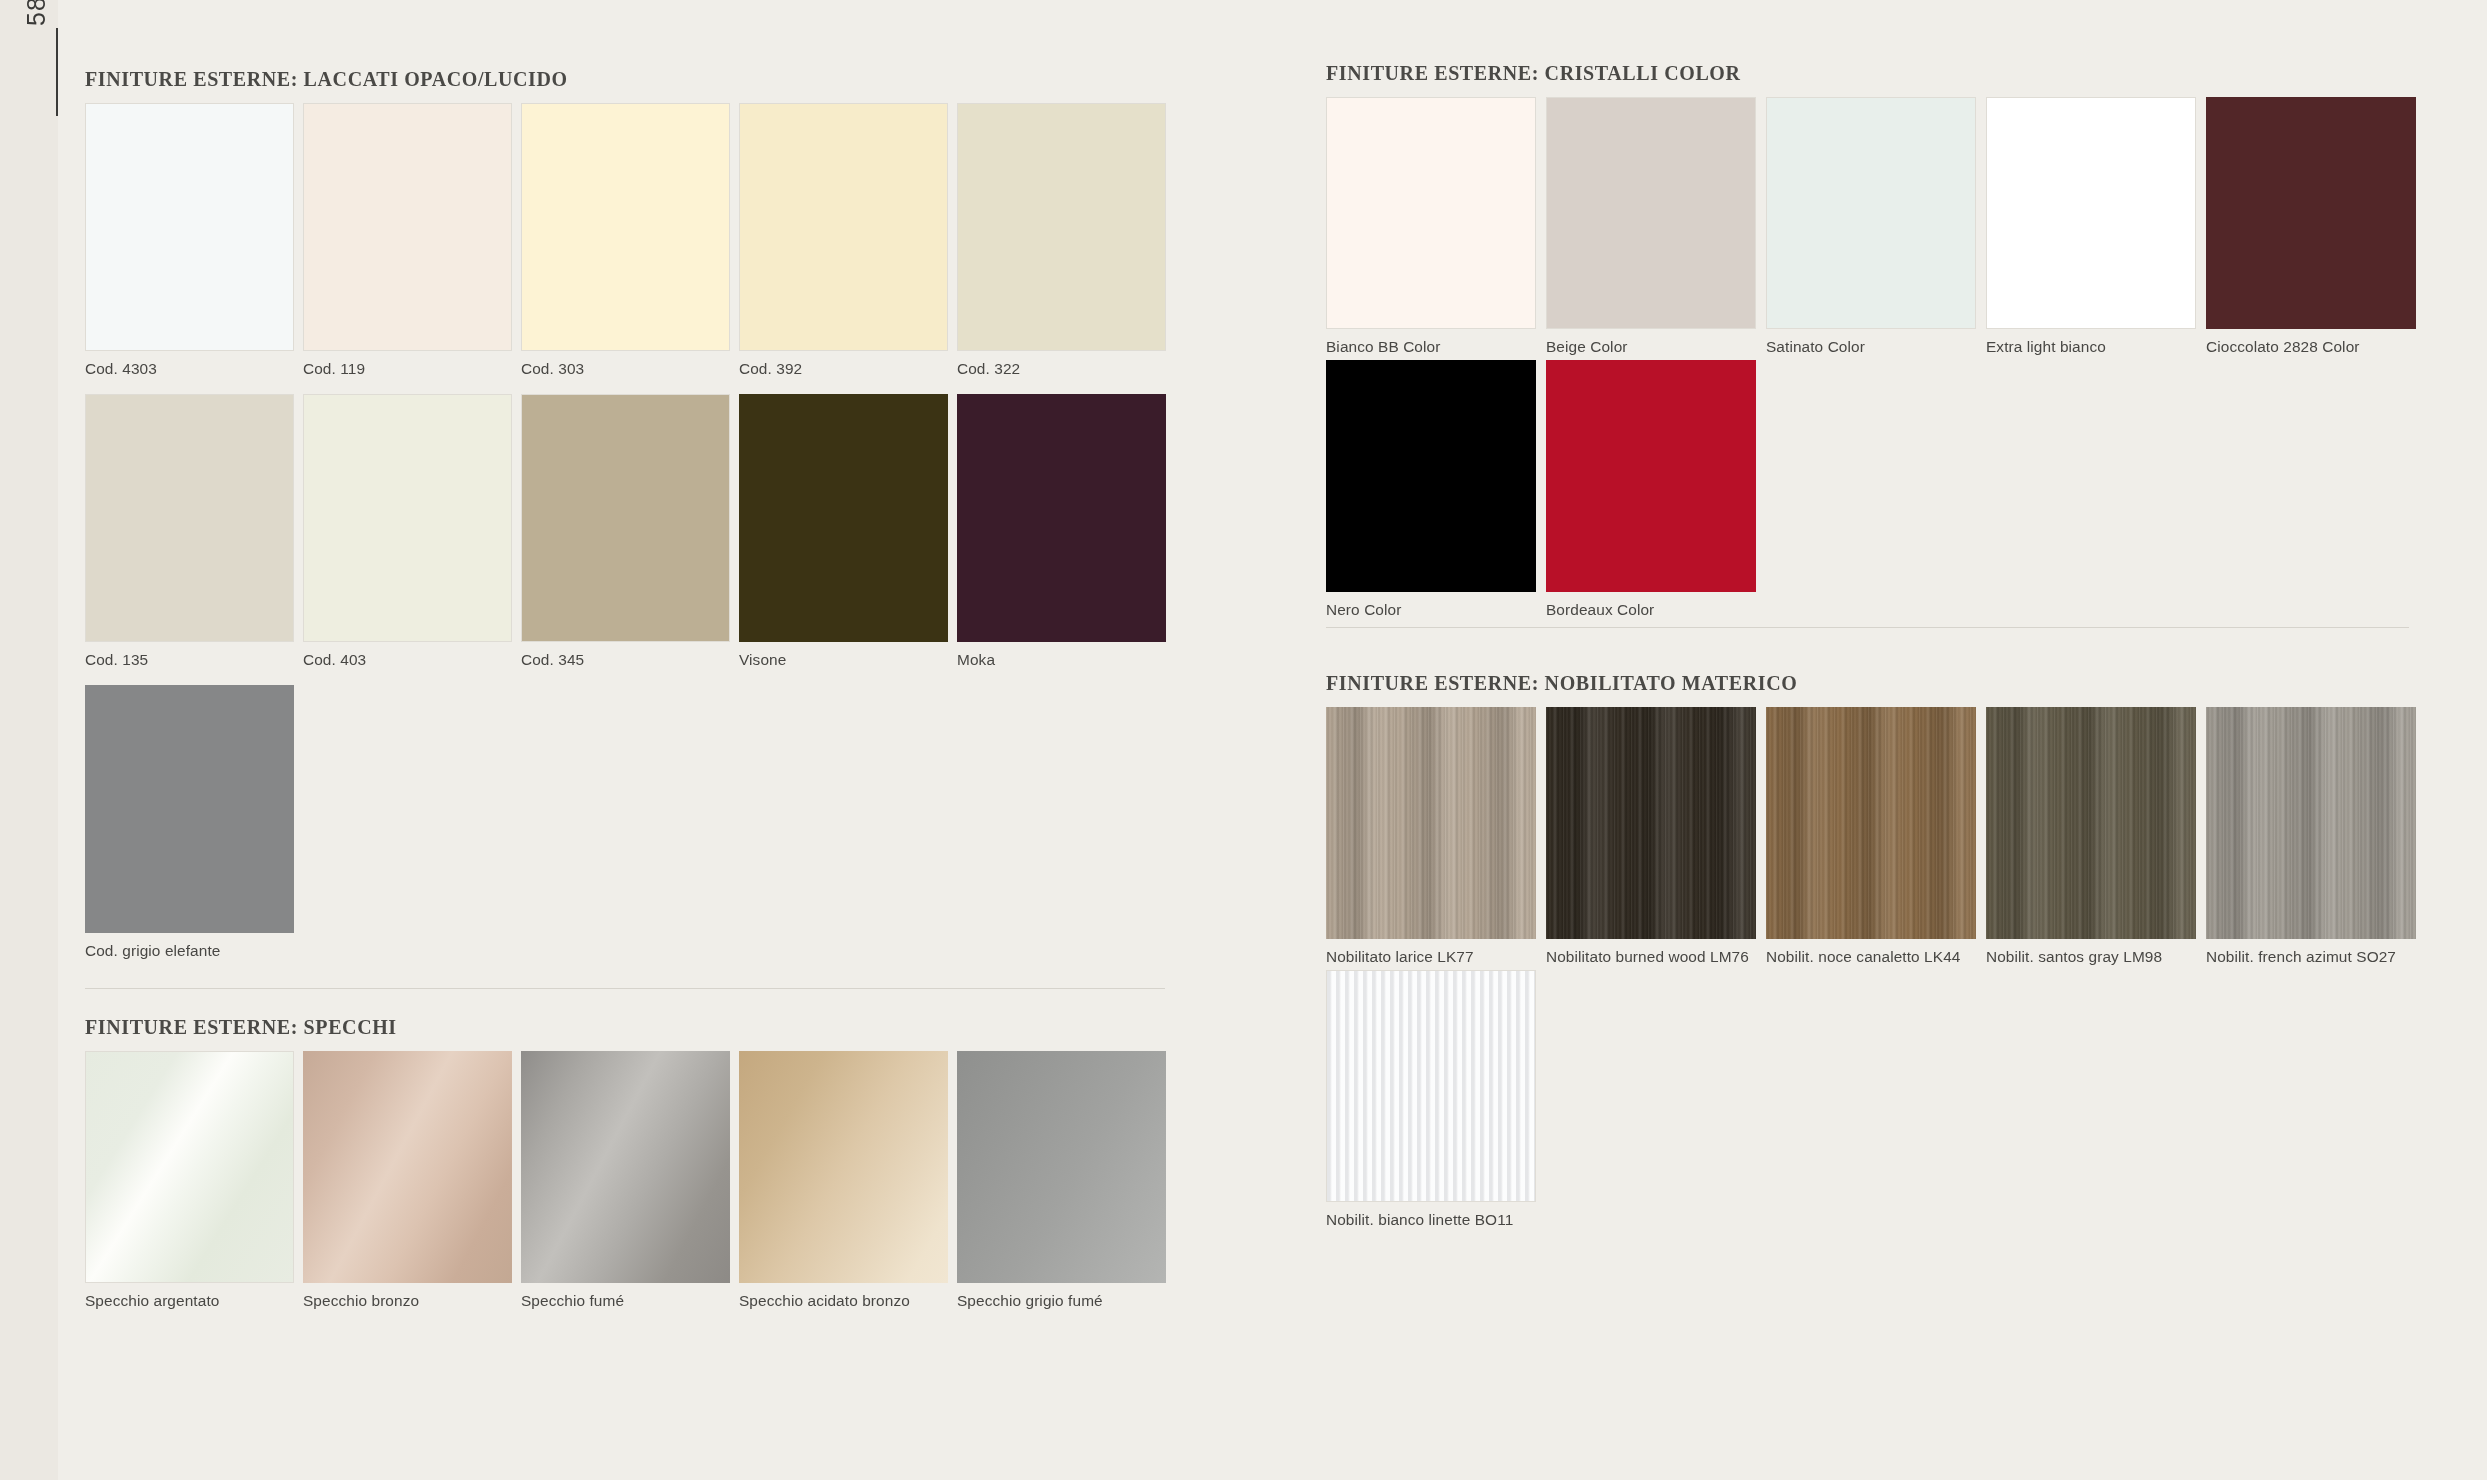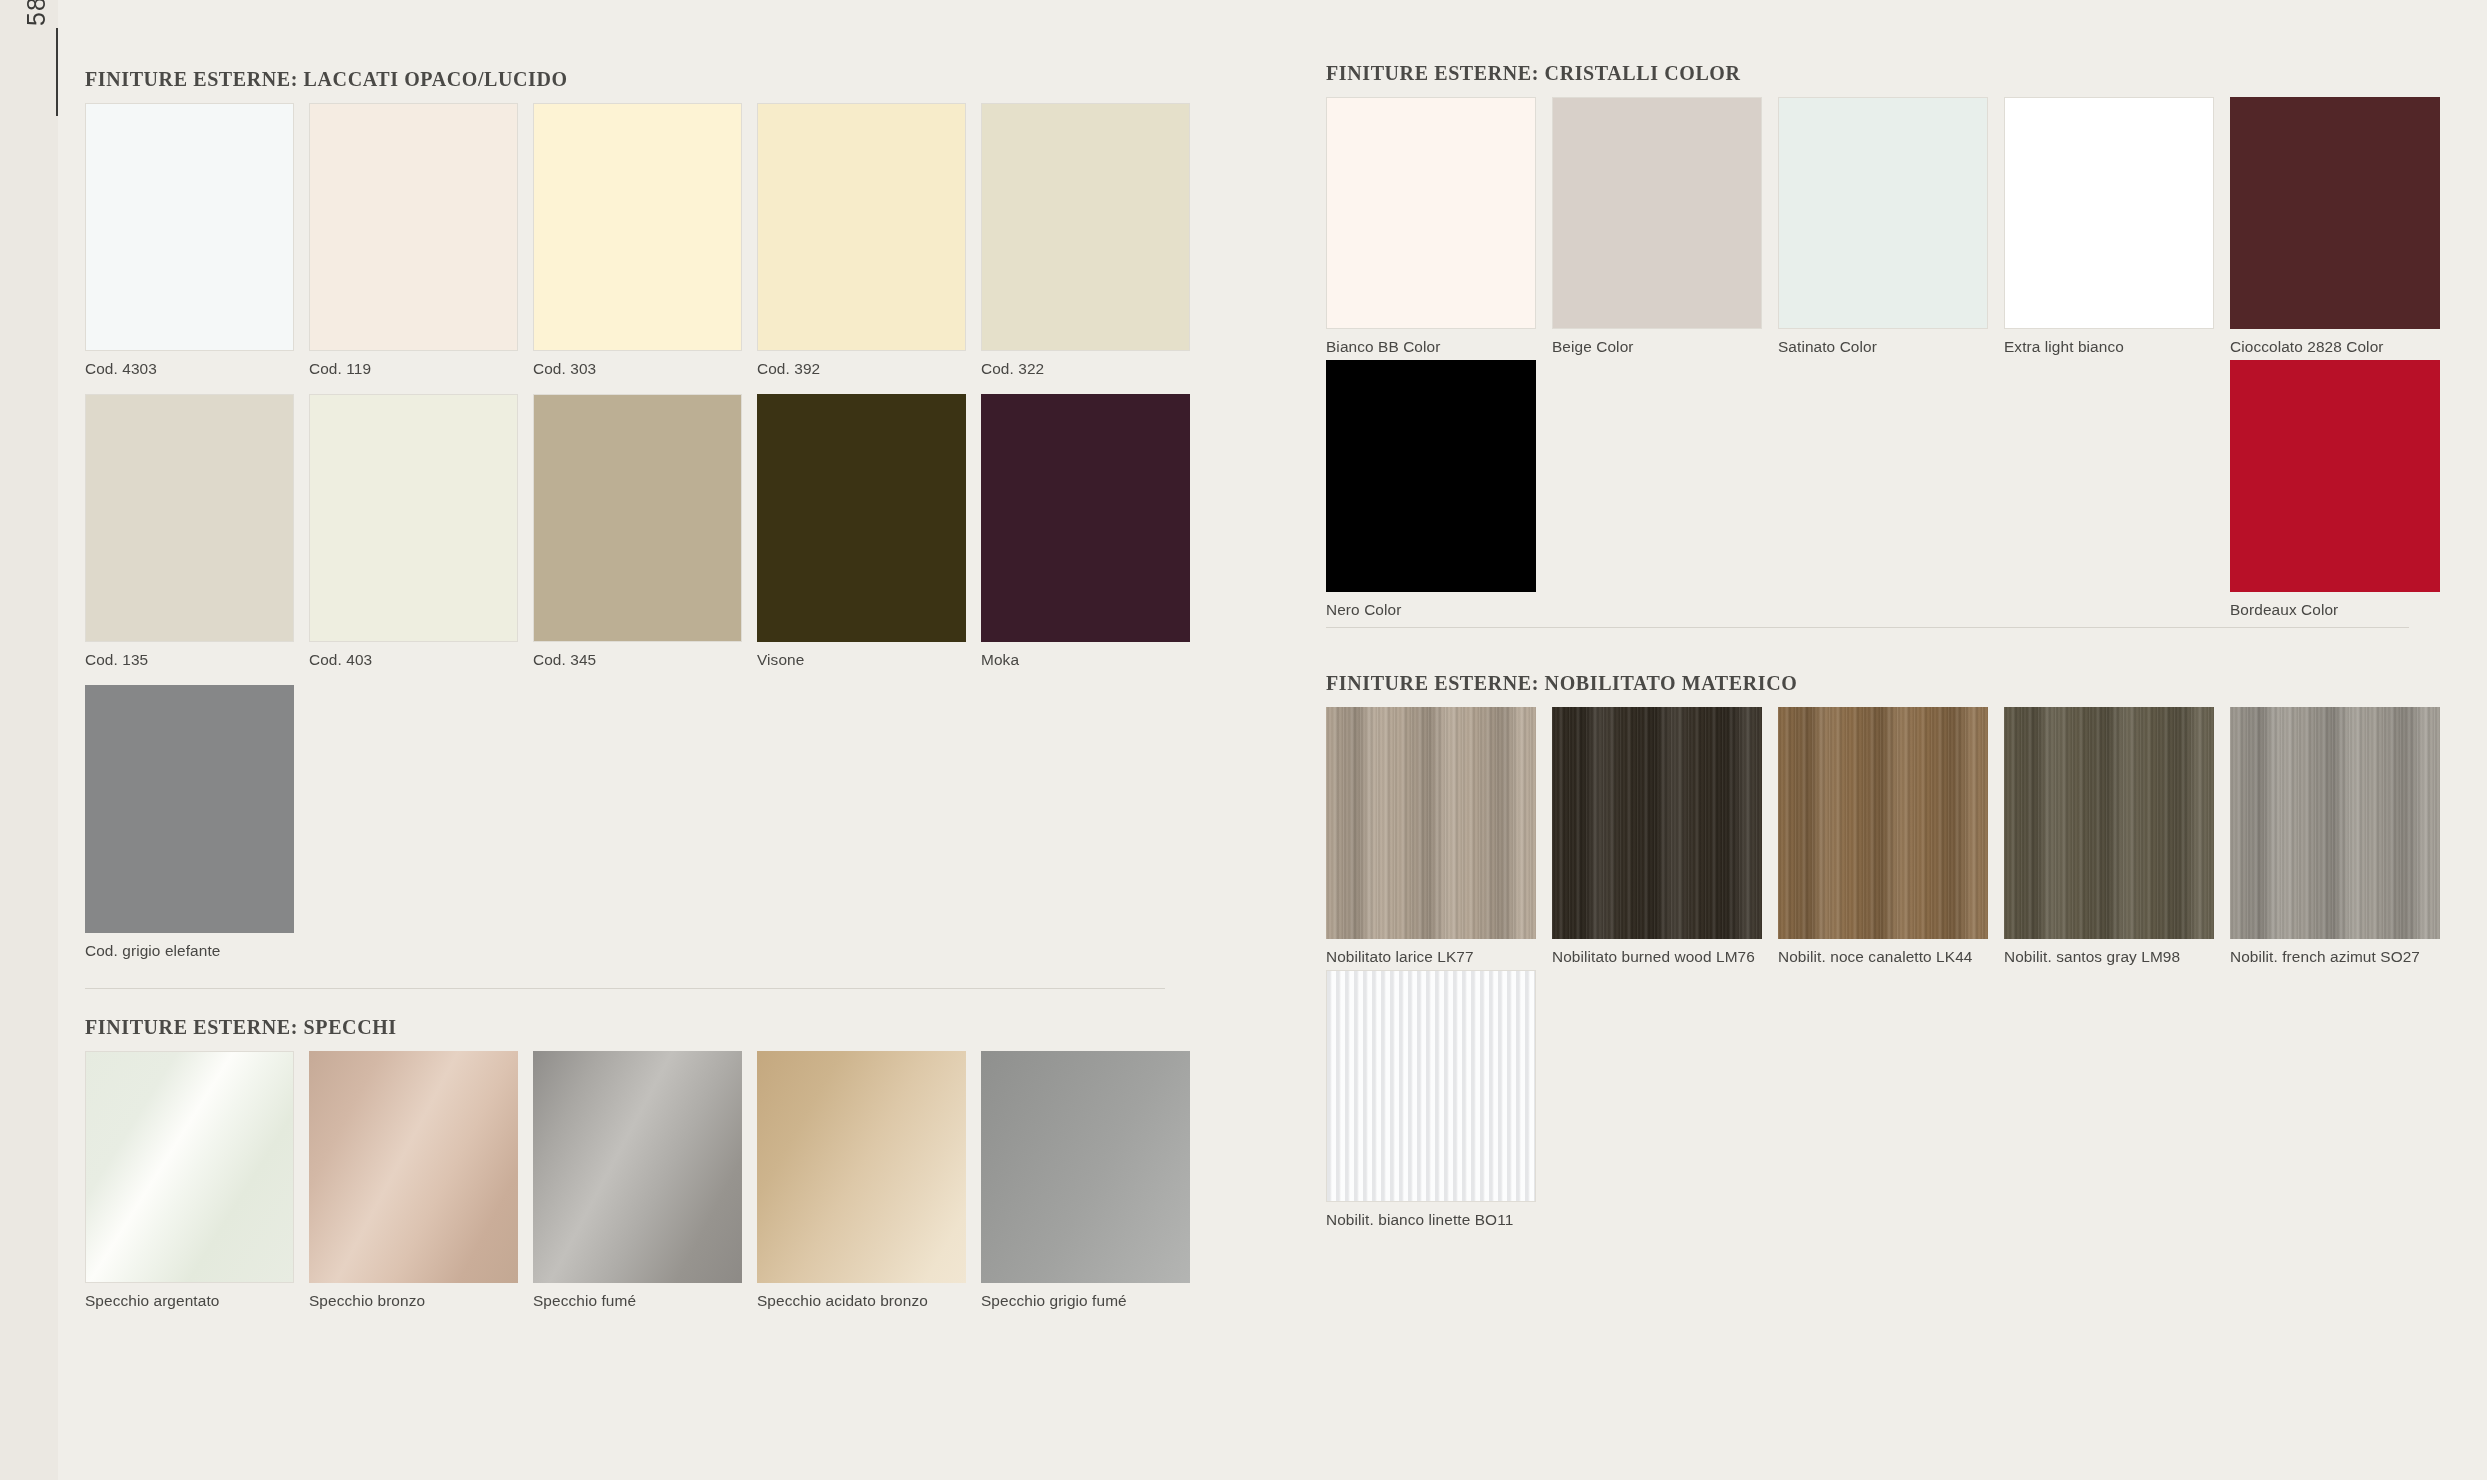--- a/index.html
+++ b/index.html
@@ -72,21 +72,21 @@
   }
   .divider {
     position: absolute;
     height: 1px;
     background: #d6d3cc;
   }
 
   
   .swatch-row {
     display: flex;
-    gap: 8px;
+    gap: 2px;
   }
   .swatch {
     position: relative;
   }
   .swatch-chip {
     border: 1px solid #dfdcd5;
     box-sizing: border-box;
     display: block;
   }
   .swatch-chip.noborder { border: none; }
@@ -276,21 +276,21 @@
         <div class="swatch">
           <span class="swatch-chip" id="cr3" style="background: rgb(255, 255, 255);"></span>
           <div class="swatch-label">Extra light bianco</div>
         </div>
         <div class="swatch">
           <span class="swatch-chip noborder" id="cr4" style="background: rgb(82, 38, 40);"></span>
           <div class="swatch-label">Cioccolato 2828 Color</div>
         </div>
       </div>
 
-      <div class="swatch-row" style="margin-top:4px;justify-content:space-between;">
+      <div class="swatch-row" style="margin-top:4px;">
         <div class="swatch">
           <span class="swatch-chip noborder" id="cr5" style="background: rgb(0, 0, 0);"></span>
           <div class="swatch-label">Nero Color</div>
         </div>
         <div class="swatch">
           <span class="swatch-chip noborder" id="cr6" style="background: rgb(184, 16, 40);"></span>
           <div class="swatch-label">Bordeaux Color</div>
         </div>
       </div>
     </div>

